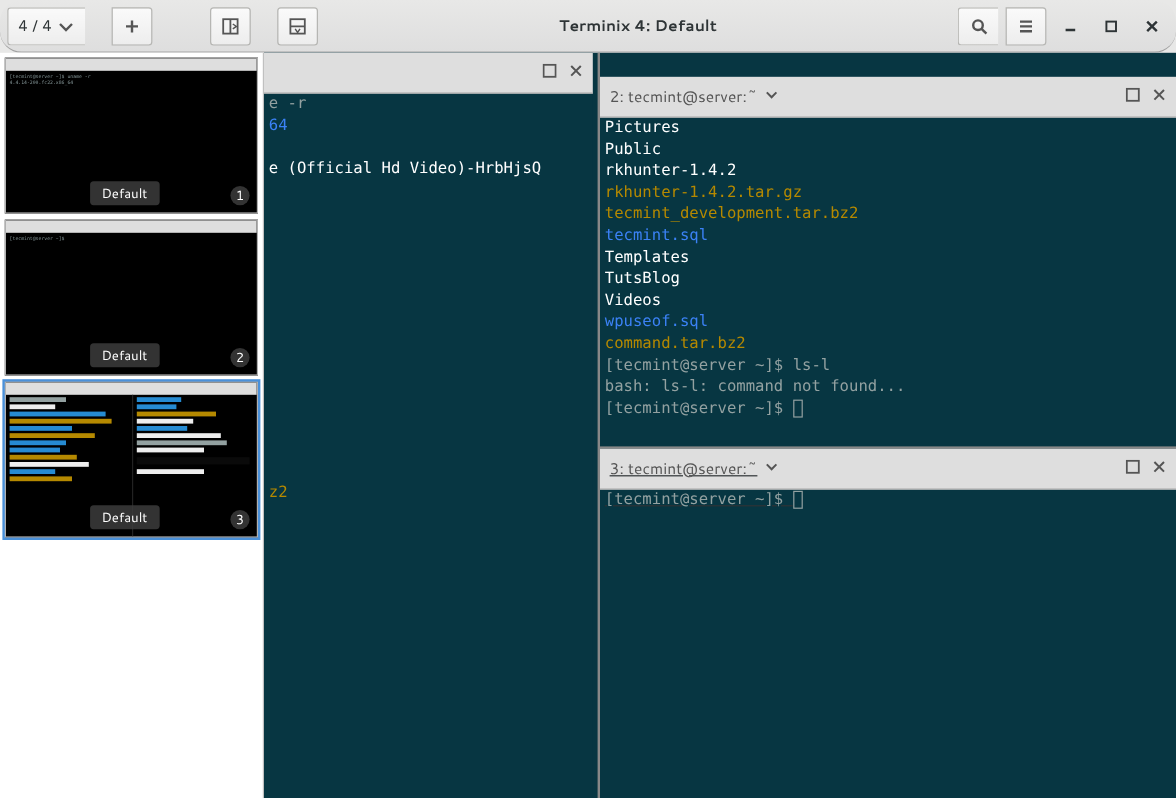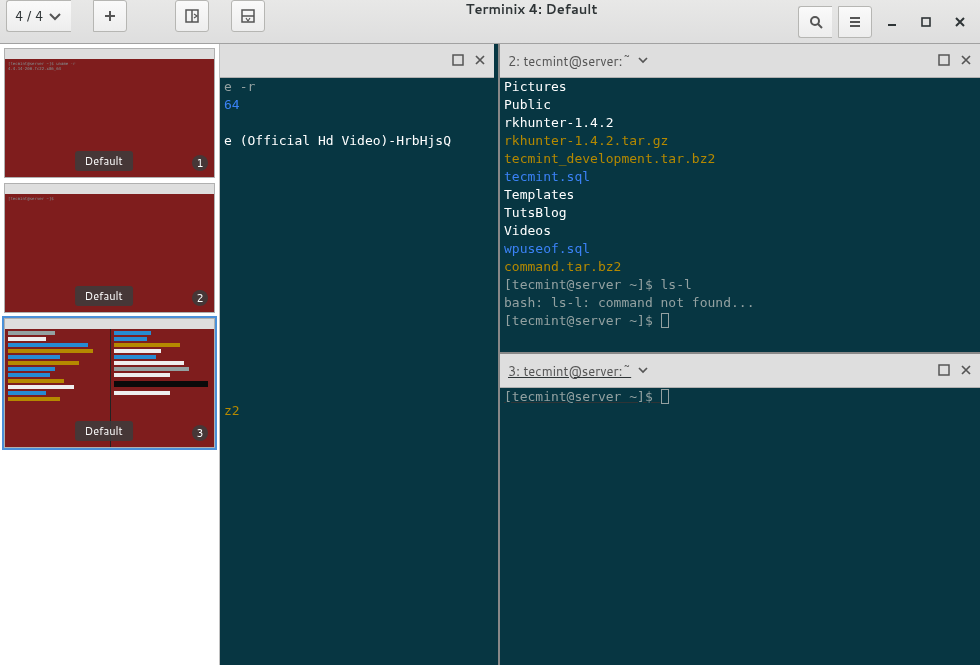--- a/index.html
+++ b/index.html
@@ -10,22 +10,24 @@
     width: 980px;
     height: 665px;
     overflow: hidden;
     color: #2e3436;
   }
   .headerbar {
     height: 44px;
     background: linear-gradient(#e8e8e7, #dedede);
     border-bottom: 1px solid #a1a1a1;
     display: flex;
+    align-items: center;
     padding: 0 6px;
     gap: 22px;
+    border-radius: 18px;
   }
   .headerbar .title {
     flex: 1;
     text-align: center;
     font-weight: bold;
     font-size: 13px;
     color: #2e3436;
   }
   .btn {
     height: 32px;
@@ -60,21 +62,21 @@
     padding: 4px;
     display: flex;
     flex-direction: column;
     gap: 5px;
     overflow-y: auto;
   }
   .thumb {
     position: relative;
     border: 1px solid #b0b0b0;
     height: 130px;
-    background: #7f1d1d;
+    background: #000000;
     cursor: pointer;
     overflow:hidden;
   }
   .thumb.active {
     outline: 2px solid #4a90d9;
     outline-offset: 0;
   }
   .thumb .thumb-bar {
     background: #dedede;
     height: 10px;
@@ -335,21 +337,21 @@
 <span></span>
 <span></span>
 <span></span>
 <span></span>
 <span class="t-yellow">z2</span>
 </div>
       </div>
     </div>
 
     <div class="pane-col-right">
-      <div class="pane" style="height: 306px;">
+      <div class="pane" style="height: 306px; margin-top: 20px;">
         <div class="pane-titlebar">
           <div class="pane-title">
             <span>2: tecmint@server:~</span>
             <span><svg viewBox="0 0 12 12">
                   <path d="M2 4l4 4 4-4" fill="none" stroke="#555" stroke-width="1.7"></path>
                 </svg></span>
           </div>
           <div class="pane-actions">
             <span><svg viewBox="0 0 12 12">
                   <rect x="1" y="1" width="10" height="10" fill="none" stroke="#555" stroke-width="1.5"></rect>

